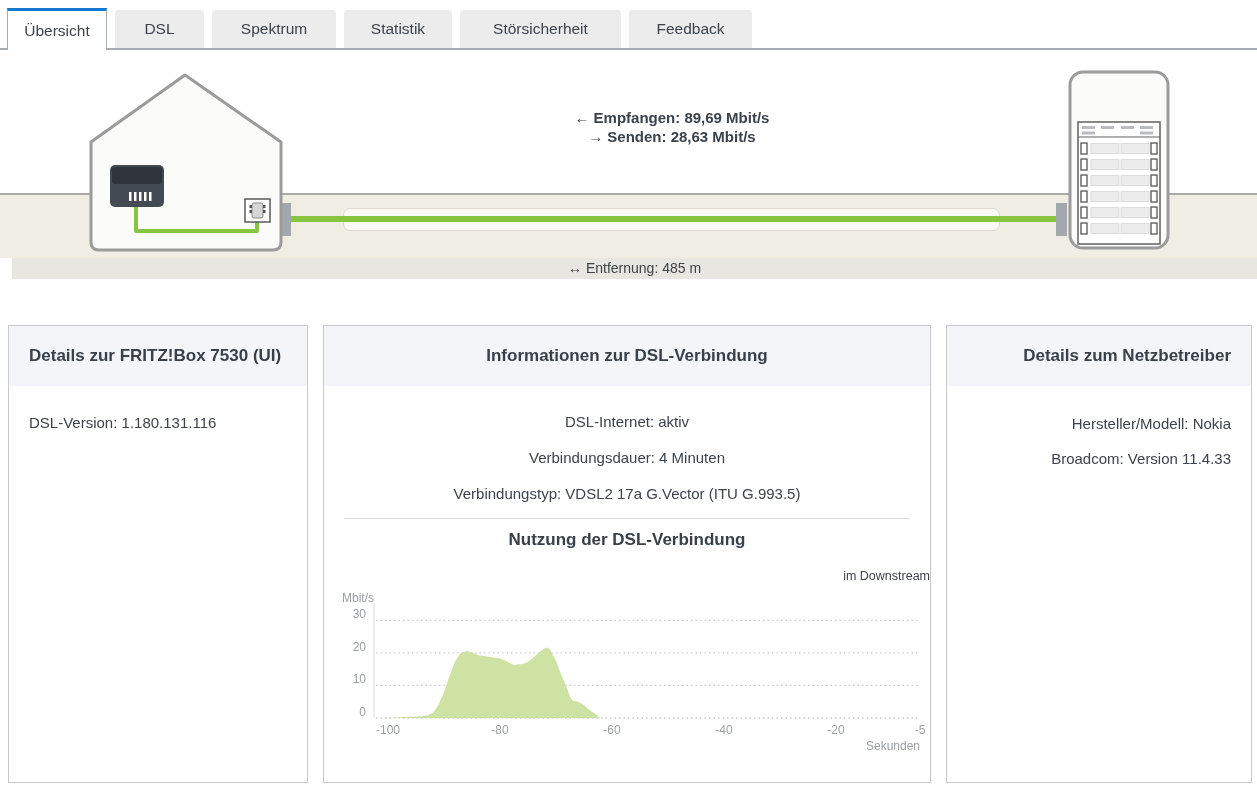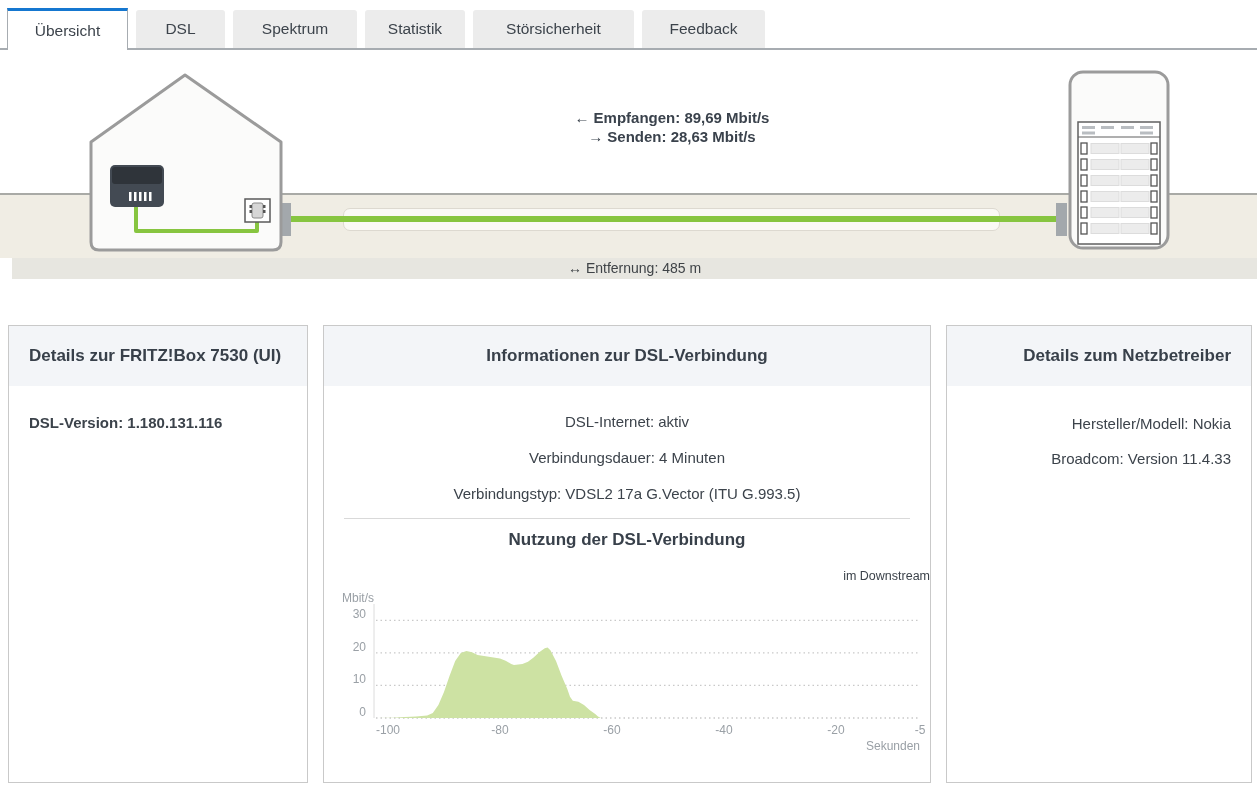--- a/index.html
+++ b/index.html
@@ -7,24 +7,24 @@
     font-family:"Liberation Sans", sans-serif; color:#3c434b; overflow:hidden; }
 
   
   .tabbar { display:flex; gap:8px; padding:8px 0 0 7px; height:50px;
     border-bottom:2px solid #a7acb1; align-items:flex-end; }
   .tab { display:flex; align-items:center; justify-content:center;
     font-size:15.5px; color:#3c434b; cursor:pointer; }
   .tab.inactive { background:#ececec; height:38px; border-radius:3px 3px 0 0; }
   .tab.active { background:#fff; height:42px; margin-bottom:-2px; z-index:2;
     border:1px solid #a7acb1; border-bottom:none; border-top:3px solid #1577d0; }
-  .tab:nth-child(1){ width:121px; }
+  .tab:nth-child(1){ width:100px; }
   .tab:nth-child(2){ width:89px; }
   .tab:nth-child(3){ width:124px; }
-  .tab:nth-child(4){ width:100px; }
+  .tab:nth-child(4){ width:108px; }
   .tab:nth-child(5){ width:161px; }
   .tab:nth-child(6){ width:123px; }
 
   
   .scene { position:relative; height:229px;border-radius:18px; }
   .band { position:absolute; left:0; right:0; top:143px; height:65px;
     background:#f0ede4; border-top:2px solid #a9aaa6; }
   .strip { position:absolute; left:12px; right:0; top:208px; height:21px;
     background:#e7e6e0; text-align:center; font-size:14px; color:#3f4347;
     line-height:21px; }
@@ -49,21 +49,21 @@
   .card.left  { width:300px; }
   .card.mid   { width:608px; }
   .card.right { width:306px; }
   .card-head { height:60px; background:#f3f5f8; display:flex;
     align-items:center; font-size:17px; font-weight:bold; color:#38404a;
     padding:0 20px; }
   .card.left  .card-head { justify-content:flex-start; }
   .card.mid   .card-head { justify-content:center; }
   .card.right .card-head { justify-content:flex-end; }
   .card-body { font-size:15px; color:#3c434b; }
-  .card.left .card-body { padding:28px 20px 0 20px;font-weight:bold; }
+  .card.left .card-body { padding:28px 20px 0 20px; }
   .card.right .card-body { padding:20px 20px 0 20px; text-align:right; }
   .line36 { height:36px; line-height:36px; text-align:center; }
   .line35 { height:35px; line-height:35px; }
   .dsl-body { padding-top:18px; }
   .divider { border-top:1px solid #d9d9d9; margin:6px 20px 0 20px; }
   .chart-title { margin-top:8px; font-size:17px; font-weight:bold;
     text-align:center; line-height:26px; color:#38404a; }
   .chart-subtitle { margin-top:16px; font-size:12.5px; text-align:right;
     line-height:15px; color:#3c434b; }
   .chart-wrap { margin-top:8px; }

